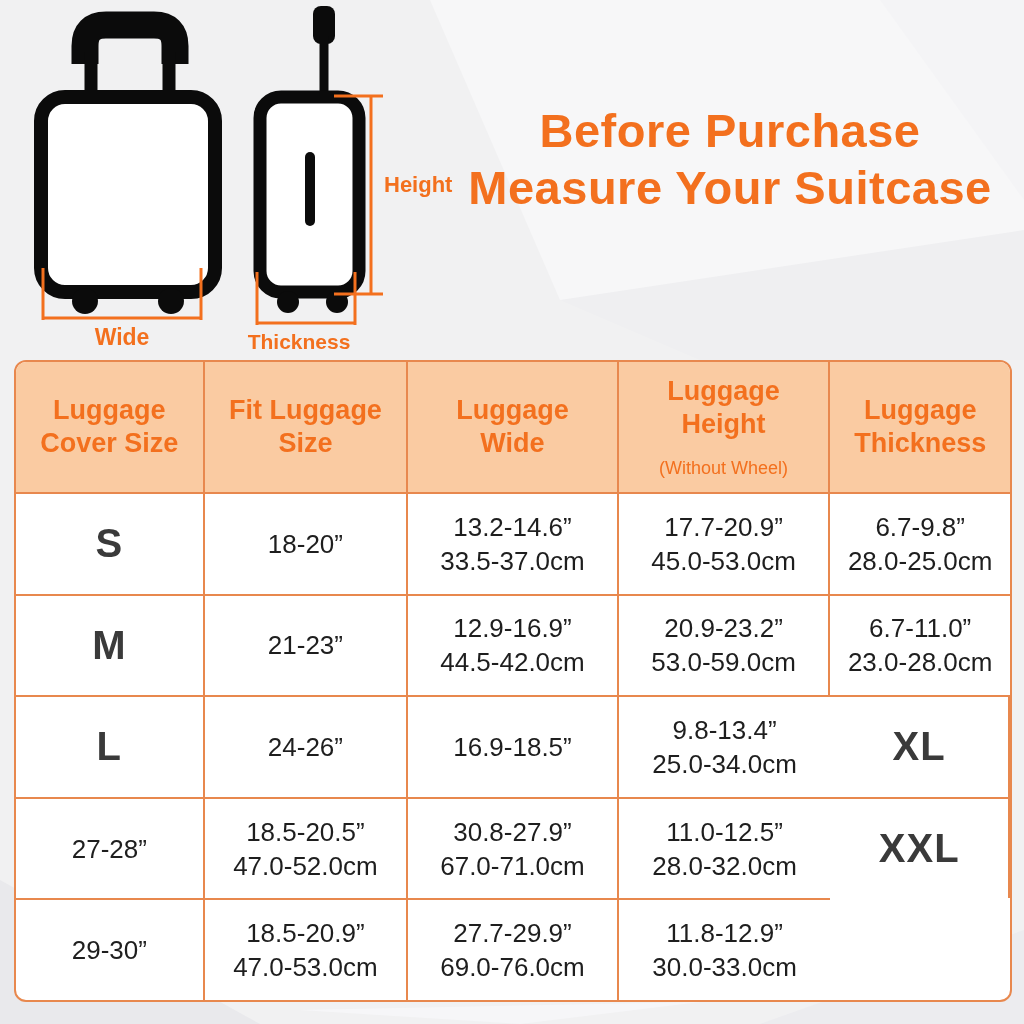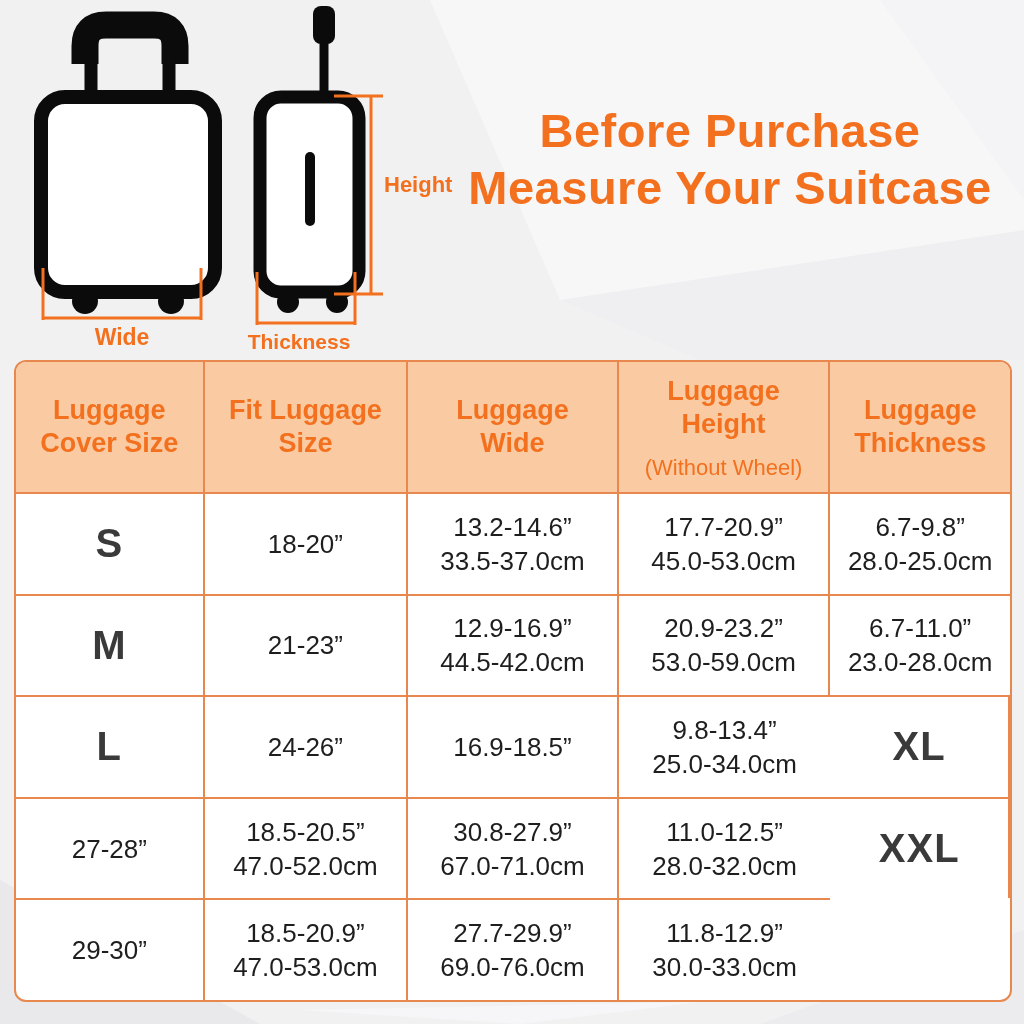--- a/index.html
+++ b/index.html
@@ -41,21 +41,21 @@
     grid-template-columns:189fr 204fr 211fr 212fr 180fr;
     grid-template-rows:130px repeat(5,1fr);
   }
   .cell{
     display:flex;flex-direction:column;align-items:center;justify-content:center;
     text-align:center;border-right:2px solid var(--grid);
   }
   .cell.lastcol{border-right:none;}
   .cell.body{border-top:2px solid var(--grid);}
   .th{background:var(--hbg);color:var(--acc);font-weight:bold;font-size:27px;line-height:33px;}
-  .th .sub{font-size:22px;font-weight:normal;line-height:22px;margin-top:16px;}
+  .th .sub{font-size:18px;font-weight:normal;line-height:22px;margin-top:16px;}
   .size{font-size:40px;font-weight:bold;color:var(--size-ink);letter-spacing:1px;}
   .val{font-size:26px;line-height:34px;color:var(--ink);}
 </style>
 </head>
 <body>
 
 <div class="canvas">
 
   <svg class="facets" viewBox="0 0 1024 1024">
     <polygon points="430,0 1024,0 1024,330 560,300" fill="#F7F7F8"></polygon>

